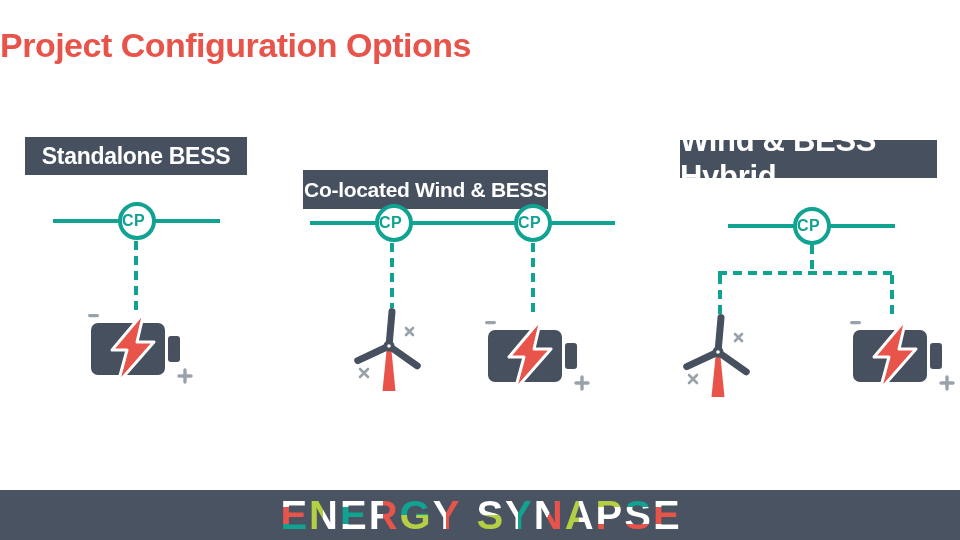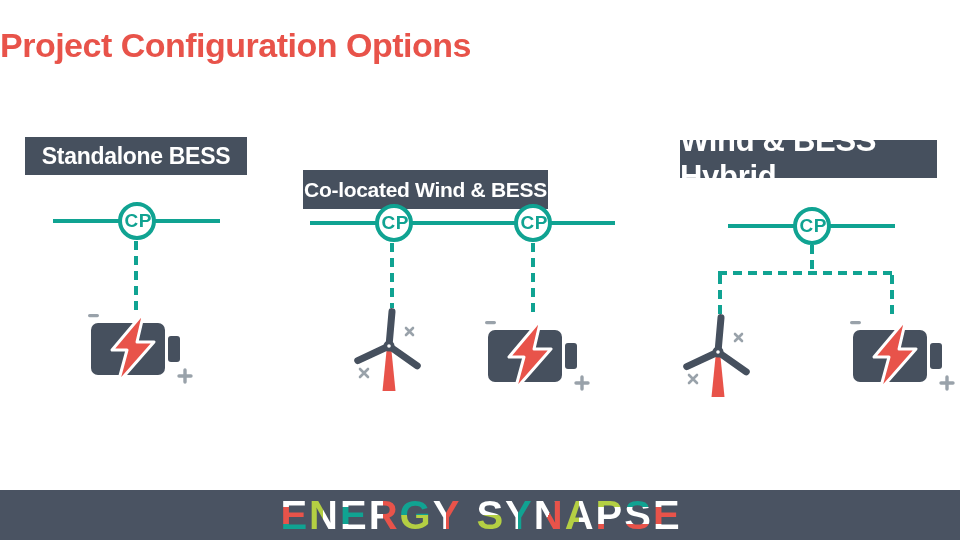--- a/index.html
+++ b/index.html
@@ -22,21 +22,21 @@
   .label-3{left:680px;top:140px;width:257px;height:38px;font-size:31px;}
 
   .tline{position:absolute;background:var(--teal);}
   .vdash{position:absolute;width:4px;
     background:repeating-linear-gradient(180deg,var(--teal) 0 9px,transparent 9px 15px);}
   .hdash{position:absolute;height:4px;
     background:repeating-linear-gradient(90deg,var(--teal) 0 9px,transparent 9px 15px);}
 
   .cp-node{position:absolute;width:38px;height:38px;border-radius:50%;
     background:#fff;border:4px solid var(--teal);display:flex;align-items:center;
-    justify-content:flex-end;font-size:19px;font-weight:800;letter-spacing:.5px;
+    justify-content:flex-start;font-size:16px;font-weight:800;letter-spacing:.5px;
     color:var(--teal);}
 
   .icon{position:absolute;}
   .f-slate{fill:var(--slate);} .f-red{fill:var(--red);} .f-white{fill:var(--white);}
   .s-gray{stroke:var(--gray);fill:none;stroke-linecap:round;}
   .bolt{fill:var(--red);stroke:#fff;stroke-width:3;stroke-linejoin:round;}
 
   .footer-bar{position:absolute;left:0;top:490px;width:960px;height:50px;
     background:var(--bar_bg);display:flex;align-items:center;justify-content:center;}
   .logo{display:flex;align-items:center;height:50px;}

